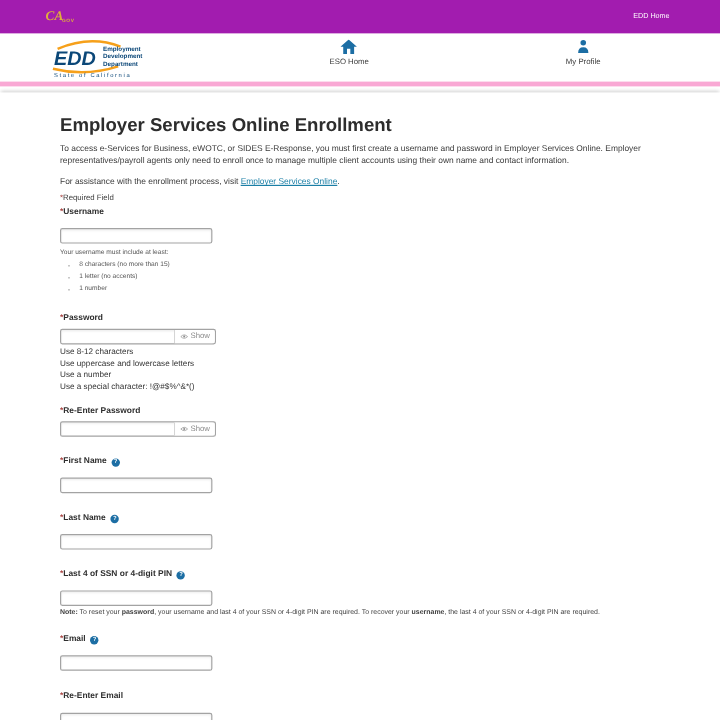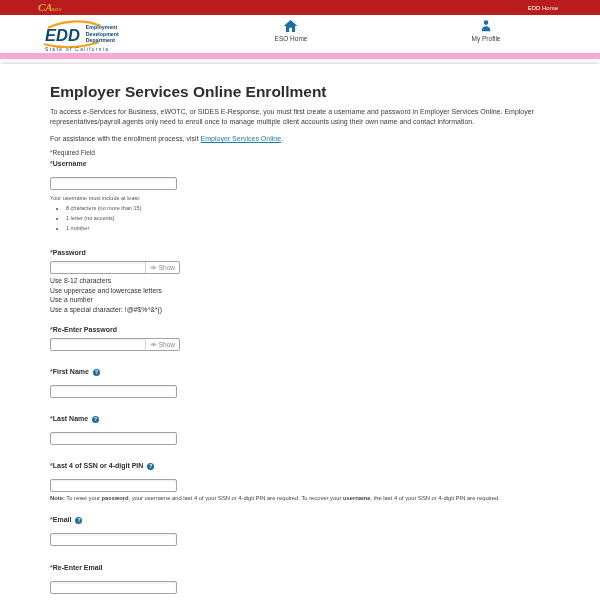--- a/index.html
+++ b/index.html
@@ -1,31 +1,31 @@
 <!DOCTYPE html>
 <html><head>
 <meta charset="utf-8">
 <style>
   * { margin:0; padding:0; box-sizing:border-box; }
   html,body { width:600px; height:600px; overflow:hidden; background:#fff;
     font-family:"Liberation Sans","DejaVu Sans",sans-serif; color:#3c3c3c; }
 
   
-  .topbar { height:15px; background:#b91c1c; display:flex; align-items:center;
+  .topbar { height:28px; background:#a21caf; display:flex; align-items:center;
     justify-content:space-between; padding:0 42px 0 38px; position:relative; }
   .ca-logo { display:flex; align-items:flex-end; line-height:1; cursor:pointer; }
   .ca-script { font-family:"Liberation Serif","DejaVu Serif",serif; font-style:italic;
     font-weight:bold; font-size:11px; color:#DFAE3C; }
   .ca-gov { font-size:4px; letter-spacing:0.5px; color:#DFAE3C; margin-left:-1px;
     padding-bottom:1px; font-weight:bold; }
   .edd-home-link { color:#fff; font-size:6px; text-decoration:none; cursor:pointer; }
 
   
   .header { height:44px; background:#fff; position:relative;
-    border-bottom:6px solid #f9a8d4; }
+    border-bottom:4px solid #f9a8d4; }
   .edd-logo { position:absolute; left:38px; top:5px; cursor:pointer; }
   .nav-item { position:absolute; top:5px; transform:translateX(-50%);
     display:flex; flex-direction:column; align-items:center; gap:3px; cursor:pointer; }
   .nav-eso { left:48.5%; }
   .nav-profile { left:81%; }
   .nav-label { font-size:6.5px; color:#3a3a3a; }
 
   
   .main-card { margin-top:5px; min-height:540px; background:#fff;
     box-shadow:0 -2px 3px -1px rgba(0,0,0,0.18); }

